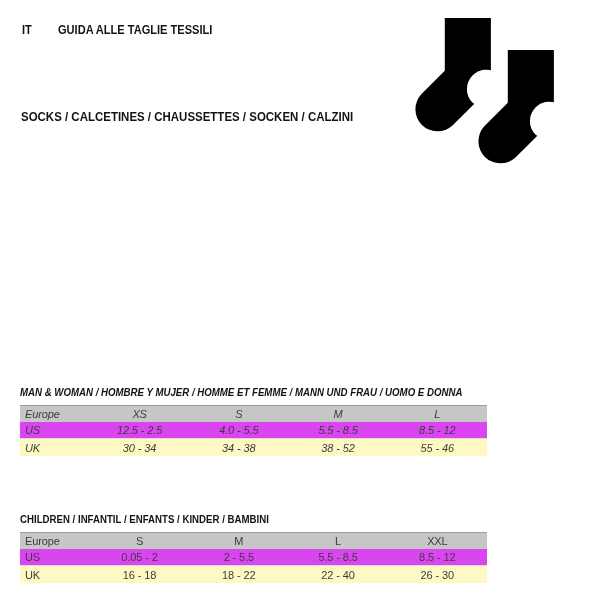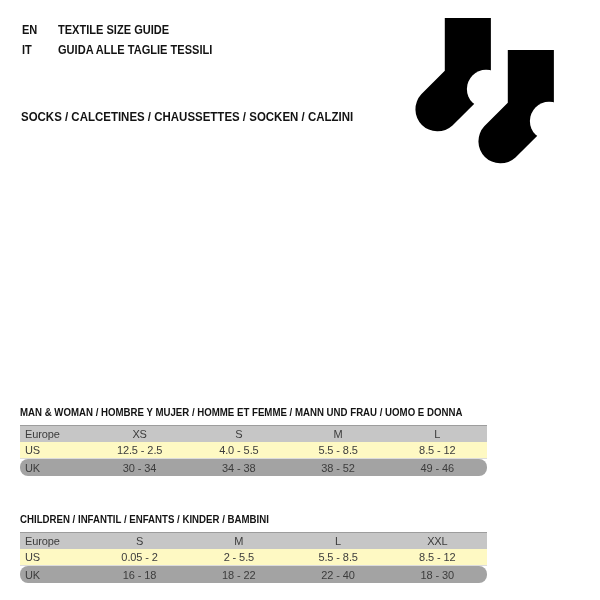--- a/index.html
+++ b/index.html
@@ -17,43 +17,39 @@
   .cond { transform:scaleX(0.85); transform-origin:0 50%; white-space:nowrap; display:inline-block; }
   
   .category {
     position:absolute; left:21px; top:109px; font-weight:700; font-size:13.5px;
     color:#131313; transform:scaleX(0.85); transform-origin:0 0; white-space:nowrap;
   }
   
   .socks { position:absolute; left:405px; top:14px; width:170px; height:165px; }
   
   .table-wrap { position:absolute; left:20px; width:467px; }
-  .t1 { top:406px; }
+  .t1 { top:386px;font-style:italic; }
   .t2 { top:513px; }
   .t-title {
     font-weight:700; font-size:11.5px; color:#131313; height:13px; margin-bottom:6px;
     transform:scaleX(0.84); transform-origin:0 0; white-space:nowrap;
   }
   .t-head, .t-row { display:grid; grid-template-columns:70px repeat(4,1fr); height:17px; align-items:center; }
   .t-head { background:#c6c6c6; border-top:1px solid #9d9d9d; }
-  .t-row.us { background:#fef9c3; border-bottom:1px solid #dcdcdc; }
-  .t-row.alt { background:#a3a3a3;border-radius:8px; }
+  .t-row.us { background:#d946ef; border-bottom:1px solid #dcdcdc; }
+  .t-row.alt { background:#fef9c3; }
   .cell { text-align:center; font-size:11px; color:#3c3c3c; letter-spacing:-0.1px; }
   .cell.first { text-align:left; padding-left:5px; }
 </style>
 </head>
 <body>
 
 <div class="page">
 
   <div class="lang-block">
-    <div class="lang-row">
-      <span class="cond">EN</span>
-      <span class="cond">TEXTILE SIZE GUIDE</span>
-    </div>
     <div class="lang-row">
       <span class="cond">IT</span>
       <span class="cond">GUIDA ALLE TAGLIE TESSILI</span>
     </div>
   </div>
 
   <div class="category">SOCKS / CALCETINES / CHAUSSETTES / SOCKEN / CALZINI</div>
 
   <svg class="socks" viewBox="0 0 170 165" aria-hidden="true">
     <defs>
@@ -83,21 +79,21 @@
       <div class="cell">12.5 - 2.5</div>
       <div class="cell">4.0 - 5.5</div>
       <div class="cell">5.5 - 8.5</div>
       <div class="cell">8.5 - 12</div>
     </div>
     <div class="t-row alt">
       <div class="cell first">UK</div>
       <div class="cell">30 - 34</div>
       <div class="cell">34 - 38</div>
       <div class="cell">38 - 52</div>
-      <div class="cell">49 - 46</div>
+      <div class="cell">55 - 46</div>
     </div>
   </div>
 
   <div class="table-wrap t2">
     <div class="t-title">CHILDREN / INFANTIL / ENFANTS / KINDER / BAMBINI</div>
     <div class="t-head">
       <div class="cell first">Europe</div>
       <div class="cell">S</div>
       <div class="cell">M</div>
       <div class="cell">L</div>
@@ -108,17 +104,17 @@
       <div class="cell">0.05 - 2</div>
       <div class="cell">2 - 5.5</div>
       <div class="cell">5.5 - 8.5</div>
       <div class="cell">8.5 - 12</div>
     </div>
     <div class="t-row alt">
       <div class="cell first">UK</div>
       <div class="cell">16 - 18</div>
       <div class="cell">18 - 22</div>
       <div class="cell">22 - 40</div>
-      <div class="cell">18 - 30</div>
+      <div class="cell">26 - 30</div>
     </div>
   </div>
 
 </div>
 
 </body></html>

